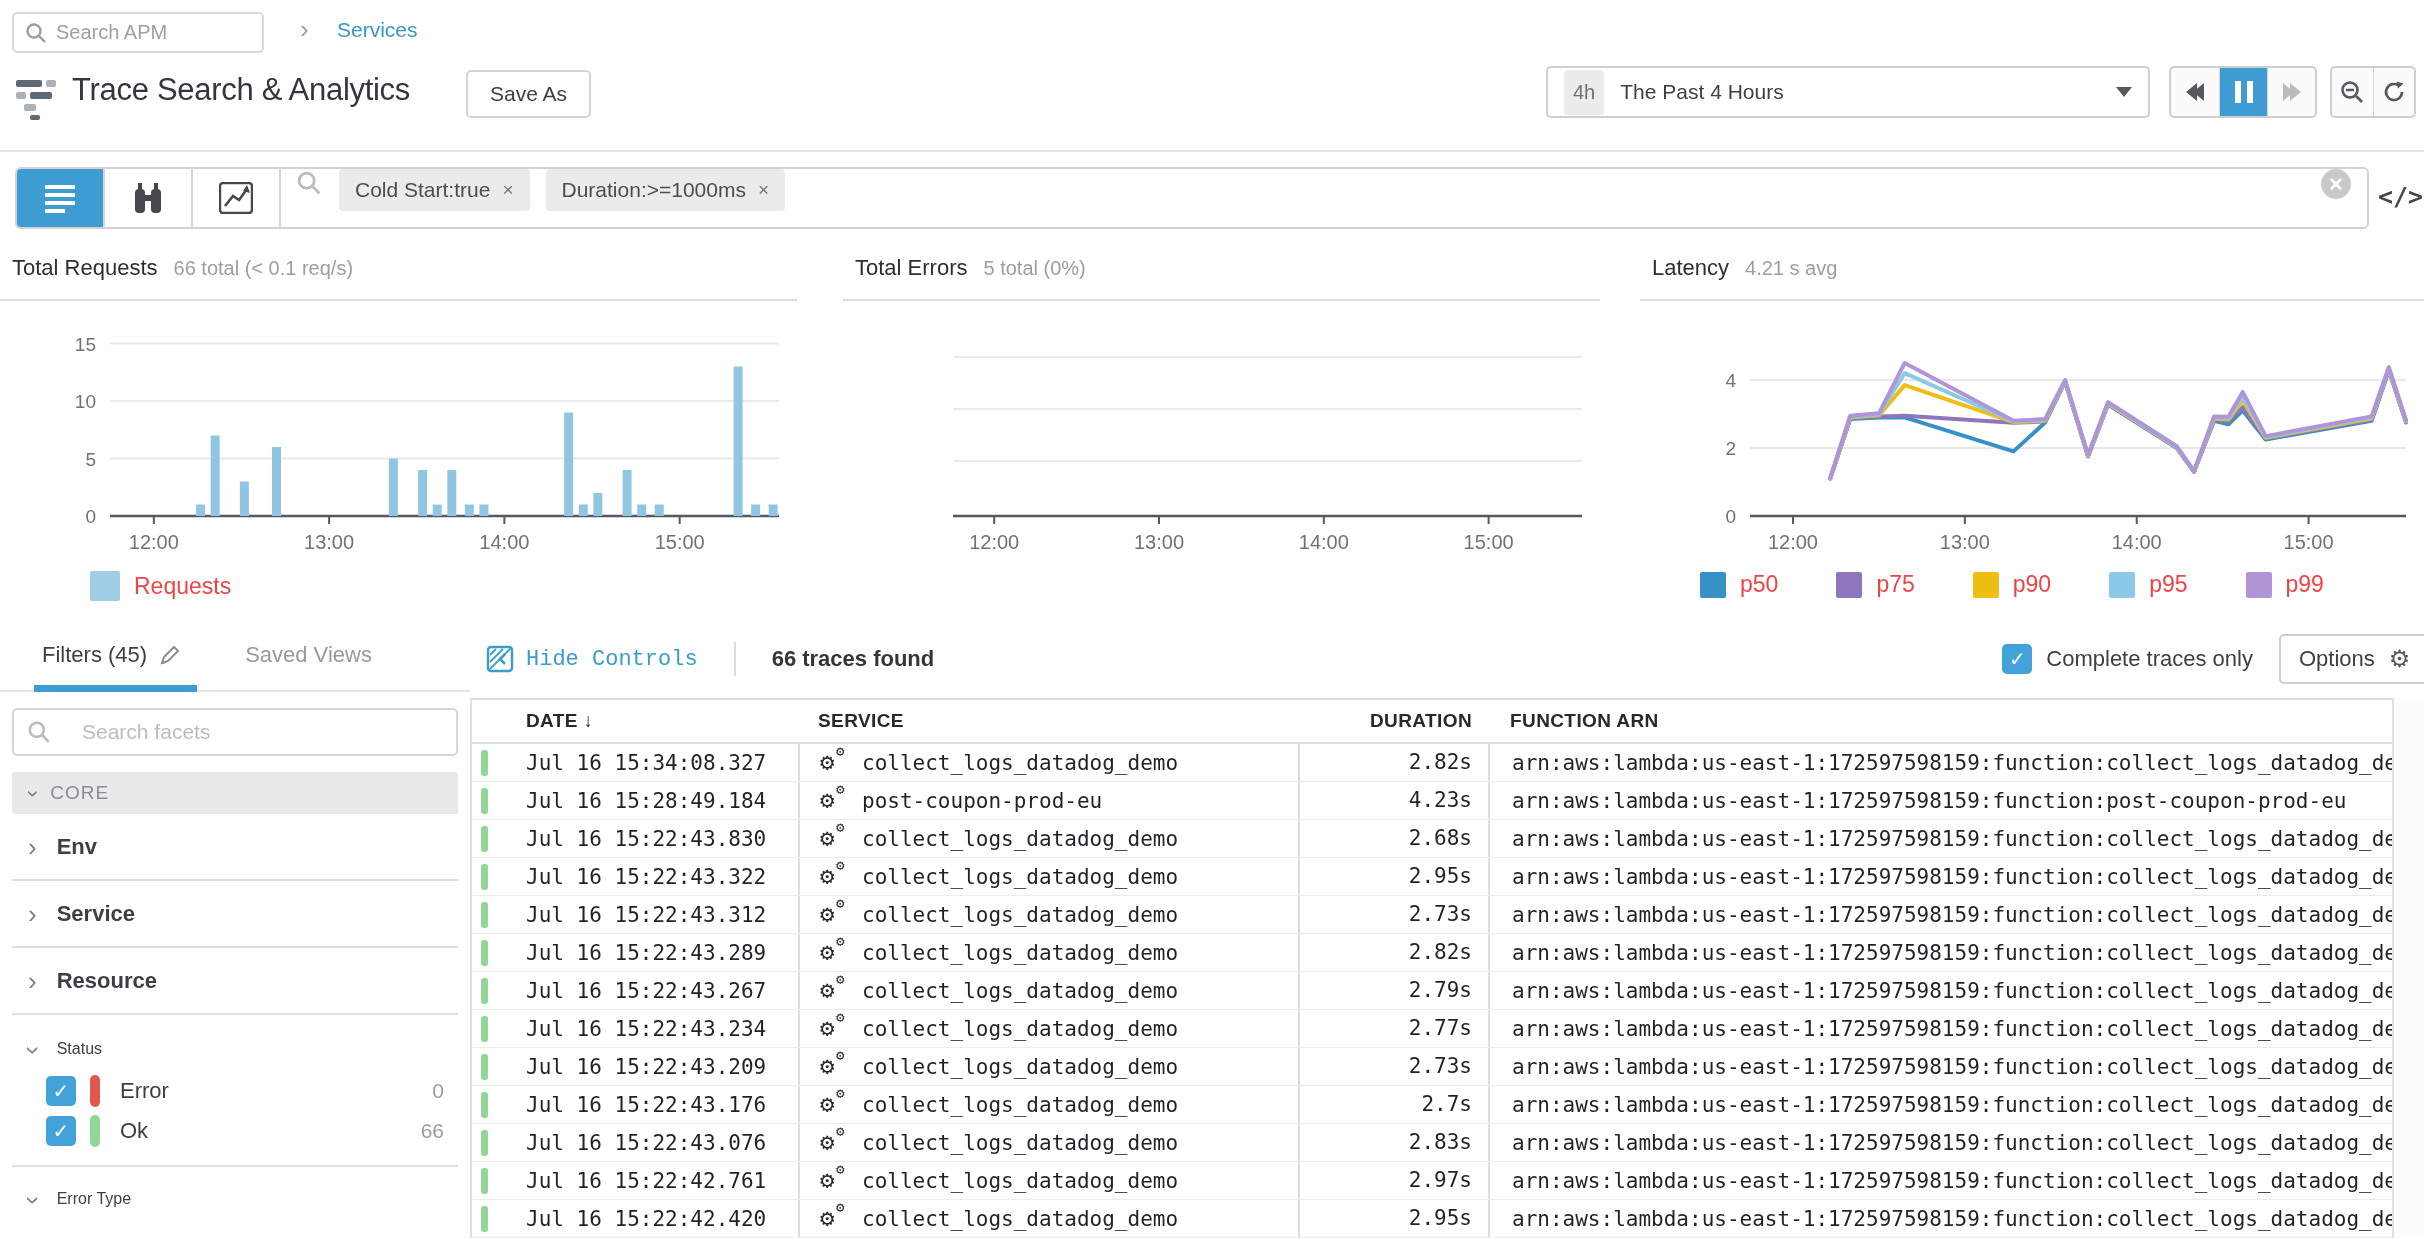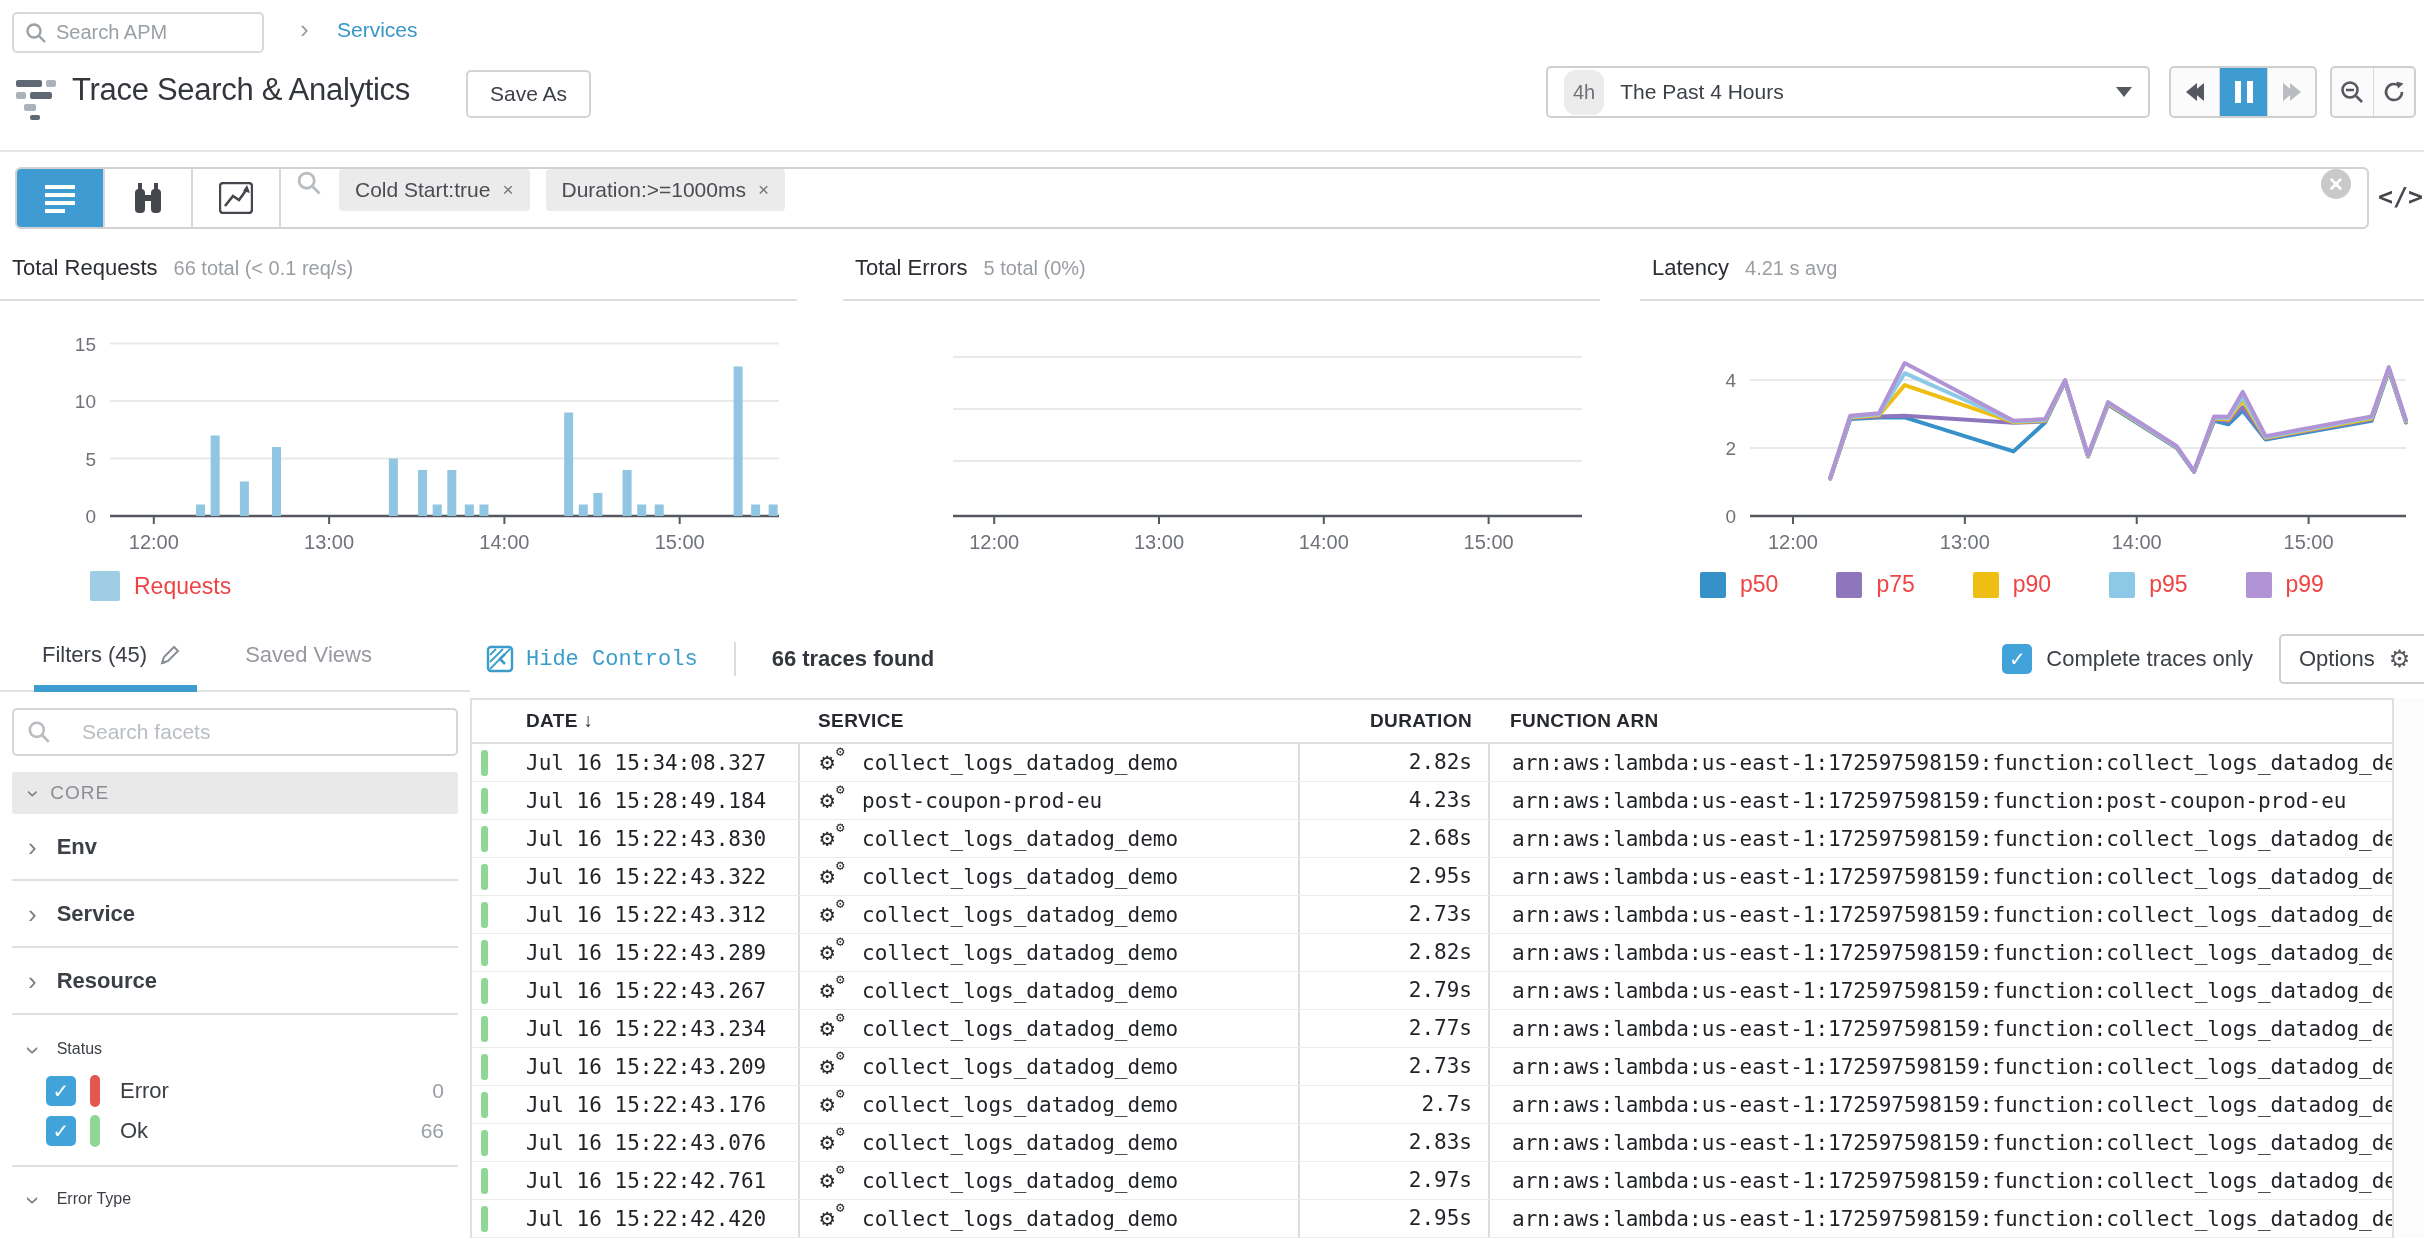--- a/index.html
+++ b/index.html
@@ -18,21 +18,21 @@
 
   .trace-logo { position:absolute; left:16px; top:76px; width:44px; height:44px; }
   .trace-logo i { position:absolute; border-radius:2px; }
   .page-title { position:absolute; left:72px; top:72px; font-size:31px; color:#33373d; letter-spacing:-0.3px; }
   .saveas-btn { position:absolute; left:466px; top:70px; height:48px; padding:0 22px;
     border:2px solid #d4d4d4; border-radius:5px; background:#fff; font-size:21px; color:#3b3f46;
     display:flex; align-items:center; cursor:pointer; }
 
   .time-combo { position:absolute; left:1546px; top:66px; width:604px; height:52px;
     border:2px solid #cfcfcf; border-radius:5px; background:#fff; display:flex; align-items:center; padding:0 16px; cursor:pointer; }
-  .time-badge { background:#ececec; color:#6e7277; border-radius:12px; padding:11px 9px; font-size:20px; margin-right:16px; }
+  .time-badge { background:#ececec; color:#6e7277; border-radius:3px; padding:11px 9px; font-size:20px; margin-right:16px; }
   .time-label { font-size:21px; color:#3b3f46; }
   .time-caret { margin-left:auto; width:0; height:0; border-left:8px solid transparent;
     border-right:8px solid transparent; border-top:10px solid #55585e; }
 
   .seg-group { position:absolute; top:66px; height:52px; border:2px solid #cfcfcf; border-radius:5px;
     background:#fbfbfb; display:flex; overflow:hidden; }
   .seg { width:48px; display:flex; align-items:center; justify-content:center; border-left:1px solid #d8d8d8; cursor:pointer; }
   .seg:first-child { border-left:none; }
   .seg.active { background:#3e9cd3; }
   .pause-bars i { display:inline-block; width:6px; height:22px; background:#fff; margin:0 3px; }

